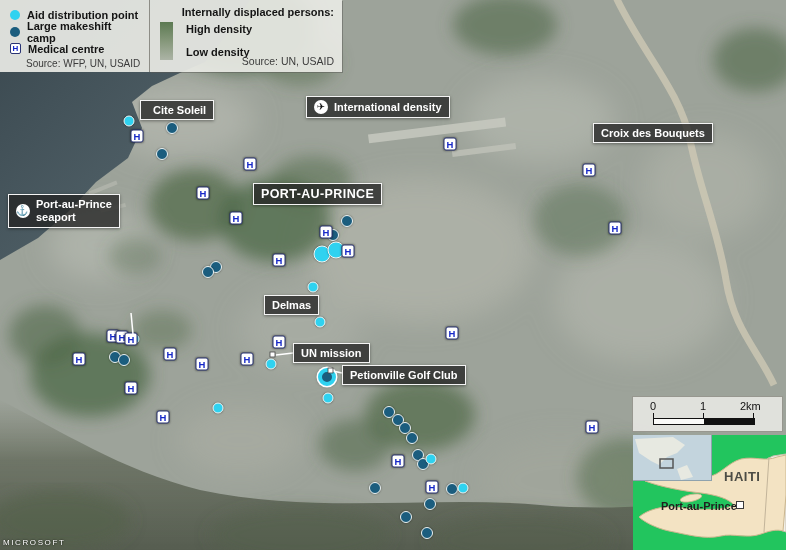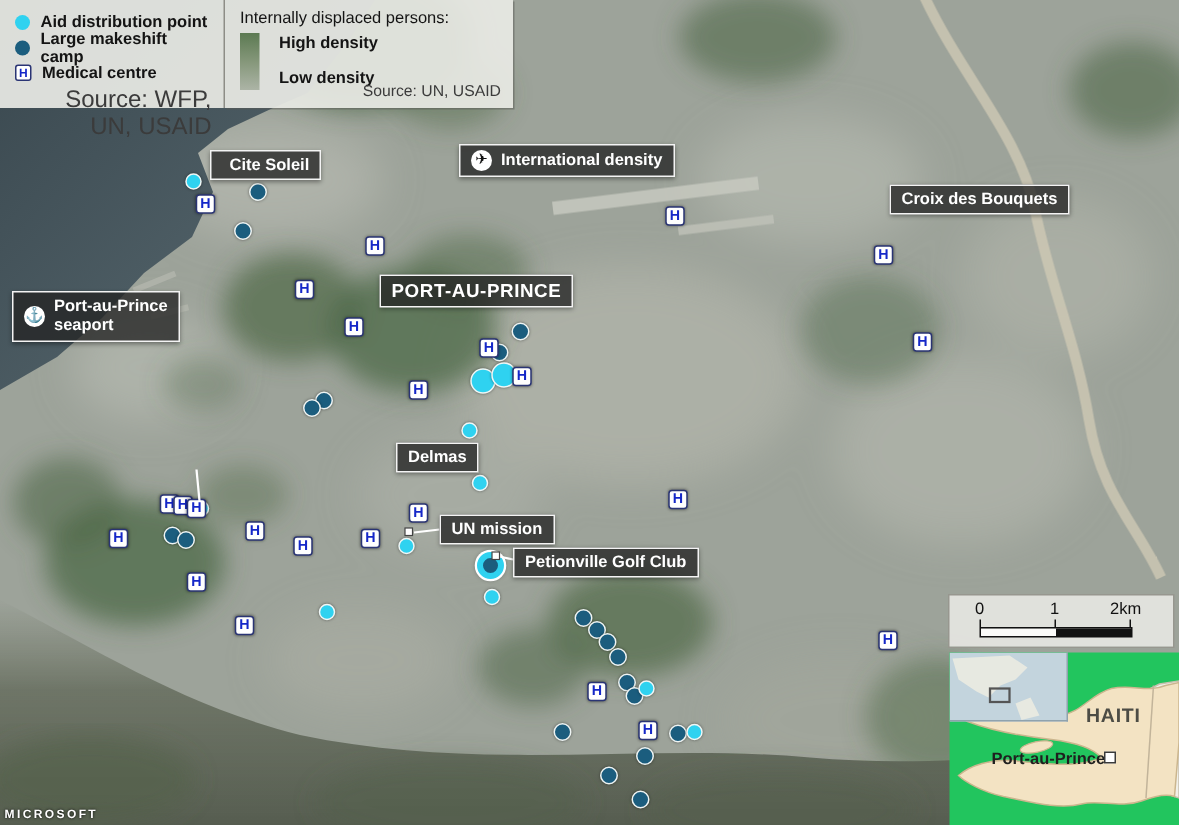--- a/index.html
+++ b/index.html
@@ -36,22 +36,22 @@
   .markers-panel{width:150px;border-right:1px solid #8d8d86;padding:7px 8px 0 10px;}
   .density-panel{width:192px;position:relative;padding:6px 8px 0 10px;
                  box-shadow:1px 1px 0 rgba(90,90,85,.5);}
   .lrow{display:flex;align-items:center;gap:7px;height:15px;margin-bottom:2px;
         font-size:11px;font-weight:bold;color:#141414;}
   .sym-aid{width:10px;height:10px;border-radius:50%;background:#2fd2f0;flex:none;}
   .sym-camp{width:10px;height:10px;border-radius:50%;background:#1b5d7e;flex:none;}
   .sym-h{width:11px;height:11px;background:#fff;border:1.5px solid #2a3474;border-radius:2px;
          color:#1527c8;font-size:8px;font-weight:bold;display:flex;align-items:center;
          justify-content:center;box-sizing:border-box;flex:none;}
-  .lsource{font-size:16px;color:#3b3b3b;padding-left:16px;margin-top:2px;text-align:right;}
-  .ltitle{font-size:11px;font-weight:normal;color:#141414;}
+  .lsource{font-size:10px;color:#3b3b3b;padding-left:16px;margin-top:2px;}
+  .ltitle{font-size:11px;font-weight:bold;color:#141414;text-align:right;}
   .density-body{display:flex;gap:13px;margin-top:4px;}
   .swatch{width:13px;height:38px;background:linear-gradient(#5c7a52,#85977a,#acb4a6);flex:none;}
   .dcol{display:flex;flex-direction:column;justify-content:space-between;
         font-size:11px;font-weight:bold;color:#141414;padding:1px 0 2px;}
   .density-source{position:absolute;right:8px;bottom:5px;font-size:10.5px;color:#3b3b3b;}
 
   
   .scalebar{position:absolute;left:633px;top:397px;width:149px;height:34px;
             background:rgba(229,229,225,.93);box-shadow:0 0 0 1px #97978f;z-index:30;}
   .sb-num{position:absolute;font-size:11px;color:#111;top:3px;}
@@ -63,21 +63,21 @@
   .inset{position:absolute;left:633px;top:435px;width:153px;height:115px;
          background:#22c55e;overflow:hidden;z-index:30;}
   .inset-country{position:absolute;left:91px;top:34px;font-size:13px;font-weight:bold;
                  color:#4c4c45;letter-spacing:.5px;}
   .inset-city{position:absolute;left:28px;top:65px;font-size:11px;font-weight:bold;color:#1f1f1f;}
   .inset-city-marker{position:absolute;left:103px;top:66px;width:8px;height:8px;background:#fff;
                      border:1.5px solid #3a3a3a;box-sizing:border-box;}
   .mini{position:absolute;left:0;top:0;width:78px;height:45px;background:#c3d4dd;
         border-right:1px solid #8fa2ad;border-bottom:1px solid #8fa2ad;}
 
-  .attribution{position:absolute;left:3px;bottom:3px;font-size:8px;font-weight:bold;color:#fff;
+  .attribution{position:absolute;left:3px;bottom:3px;font-size:8px;font-weight:normal;color:#fff;
                letter-spacing:1.6px;text-shadow:0 0 2px #000;z-index:30;}
 </style>
 </head>
 <body>
 
 <div class="stage">
 
   <svg class="layer" width="786" height="550" viewBox="0 0 786 550">
     <defs>
       <filter id="blur8">

